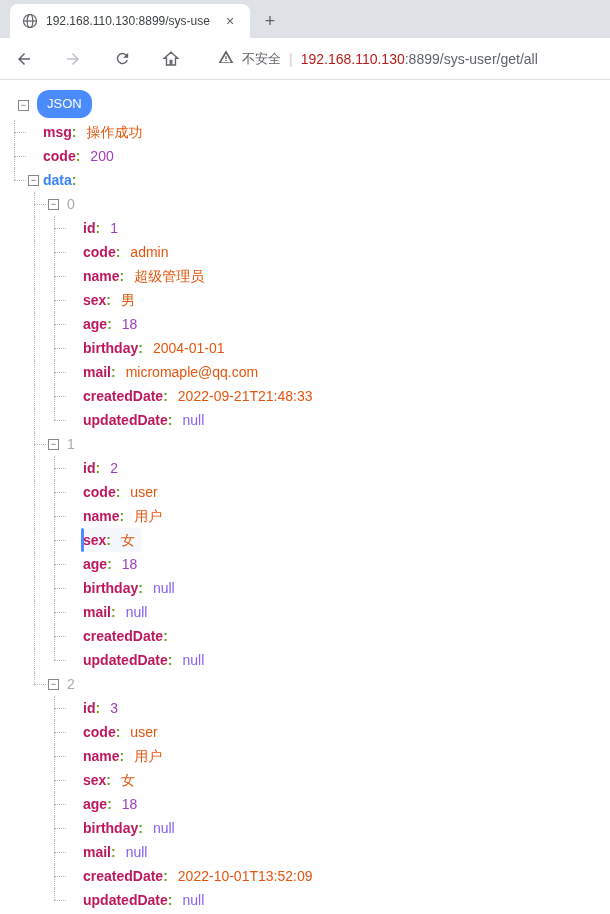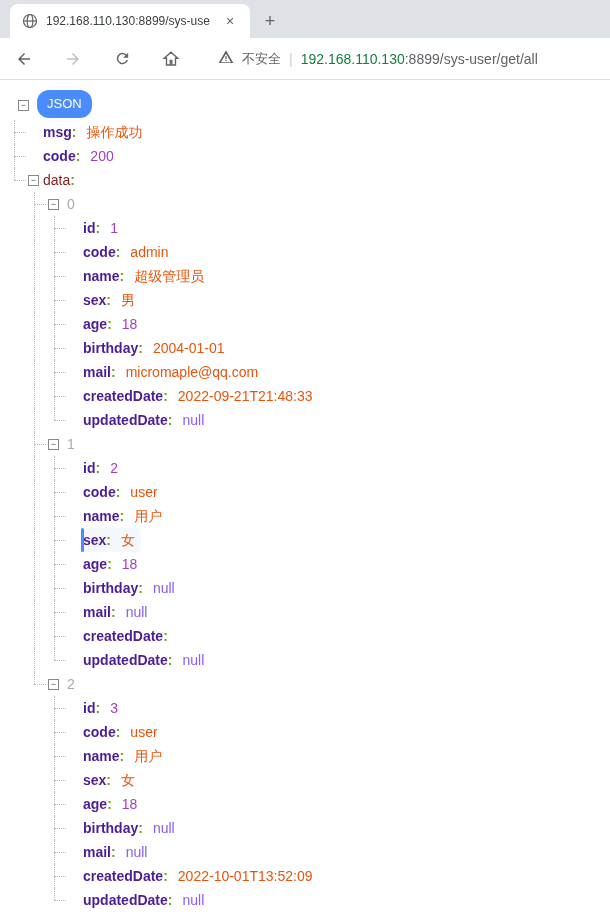--- a/index.html
+++ b/index.html
@@ -12,39 +12,39 @@
     .tab-favicon { width: 16px; height: 16px; display: flex; align-items: center; justify-content: center; }
     .tab-title { font-size: 12px; color: #3c4043; flex: 1; white-space: nowrap; overflow: hidden; }
     .tab-close { width: 16px; height: 16px; display: flex; align-items: center; justify-content: center; color: #5f6368; font-size: 14px; cursor: pointer; }
     .new-tab { width: 28px; height: 28px; display: flex; align-items: center; justify-content: center; color: #5f6368; font-size: 18px; margin-left: 6px; margin-bottom: 3px; }
     
     .toolbar { background: #fff; height: 42px; display: flex; align-items: center; padding: 0 10px; gap: 21px; border-bottom: 1px solid #e0e0e0; }
     .nav-btn { width: 28px; height: 28px; display: flex; align-items: center; justify-content: center; color: #5f6368; }
     .nav-btn.disabled { color: #bdc1c6; }
     .address-bar { flex: 1; height: 30px; display: flex; align-items: center; padding: 0 12px; gap: 8px; font-size: 14px; color: #5f6368; }
     .insecure-text { color: #5f6368; font-size: 13px; }
-    .url-host { color: #15803d; }
+    .url-host { color: #b91c1c; }
     .url-path { color: #5f6368; }
     
     
     .json-viewer { padding: 10px 8px; font-size: 14px; line-height: 24px; }
     .json-badge { display: inline-block; background: #4a8cff; color: #fff; padding: 2px 10px; border-radius: 12px; font-size: 13px; font-weight: 500; margin-left: 22px; margin-bottom: 2px; }
     
     .tree-row { display: flex; align-items: center; }
     .tree-lines { display: flex; align-self: stretch; }
     .vline { width: 20px; position: relative; }
     .vline::before { content: ''; position: absolute; left: 6px; top: 0; bottom: 0; border-left: 1px dotted #bbb; }
     .hline::after { content: ''; position: absolute; left: 6px; top: 12px; width: 12px; border-top: 1px dotted #bbb; }
     .lastline::before { bottom: auto; height: 12px; }
     
     .toggle { width: 11px; height: 11px; border: 1px solid #888; background: #fff; display: flex; align-items: center; justify-content: center; font-size: 9px; line-height: 1; color: #555; cursor: pointer; margin-right: 4px; position: relative; z-index: 1; }
     .spacer-toggle { width: 15px; }
     
-    .key { color: #4c1d95; font-weight: 600; }
-    .key-obj { color: #7f1d1d; font-weight: 400; }
+    .key { color: #be185d; font-weight: 600; }
+    .key-obj { color: #3b82f6; font-weight: 700; }
     .colon { color: #66a61e; font-weight: 600; margin-right: 10px; }
     .val-string { color: #e6550d; }
     .val-num { color: #a040c0; text-align: right; }
     .val-null { color: #8b5cf6; }
     .idx { color: #aaa; margin-left: 4px; }
     
     .hover-row { background: #f4f7fb; border-radius: 3px; position: relative; padding-right: 6px; }
     .hover-row::before { content: ''; position: absolute; left: -2px; top: 0; bottom: 0; width: 3px; background: #4a8cff; border-radius: 2px; }
   </style>
 </head>

